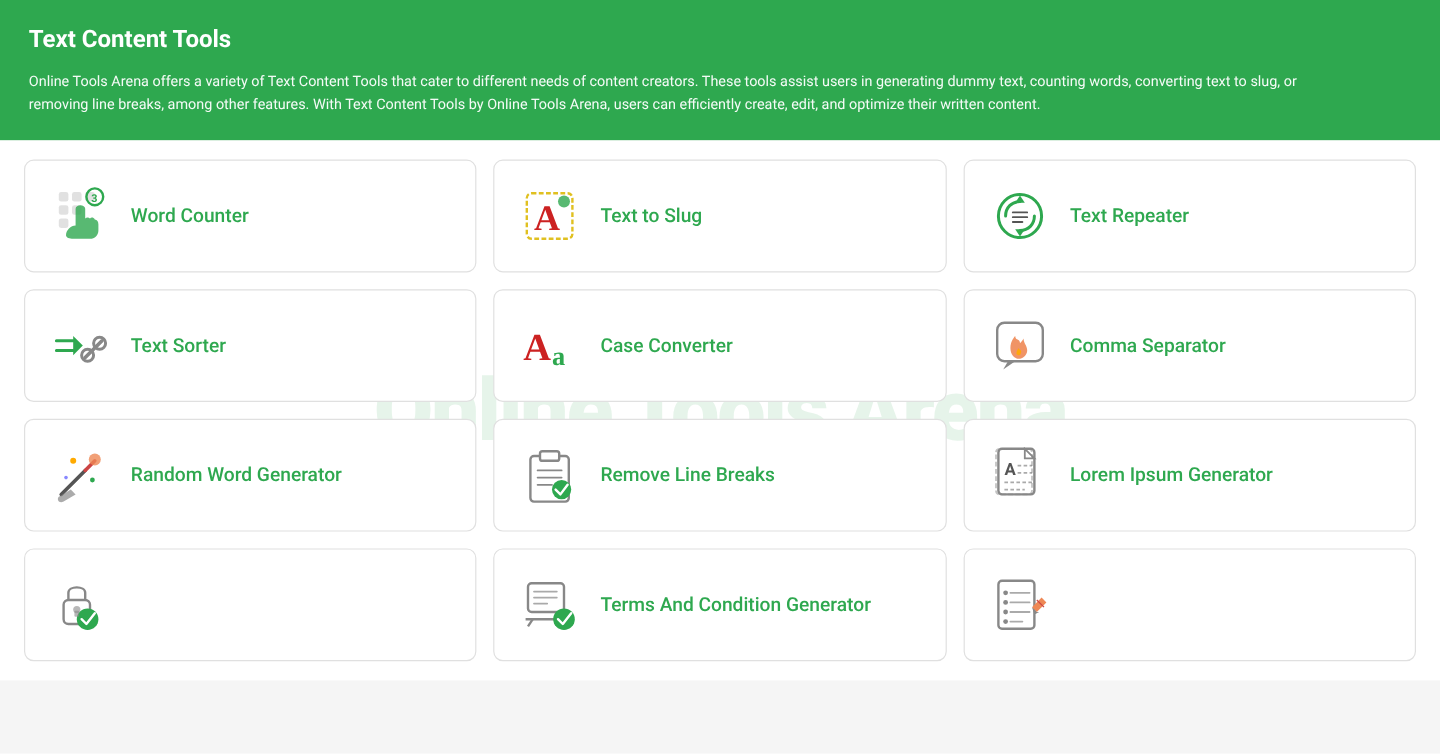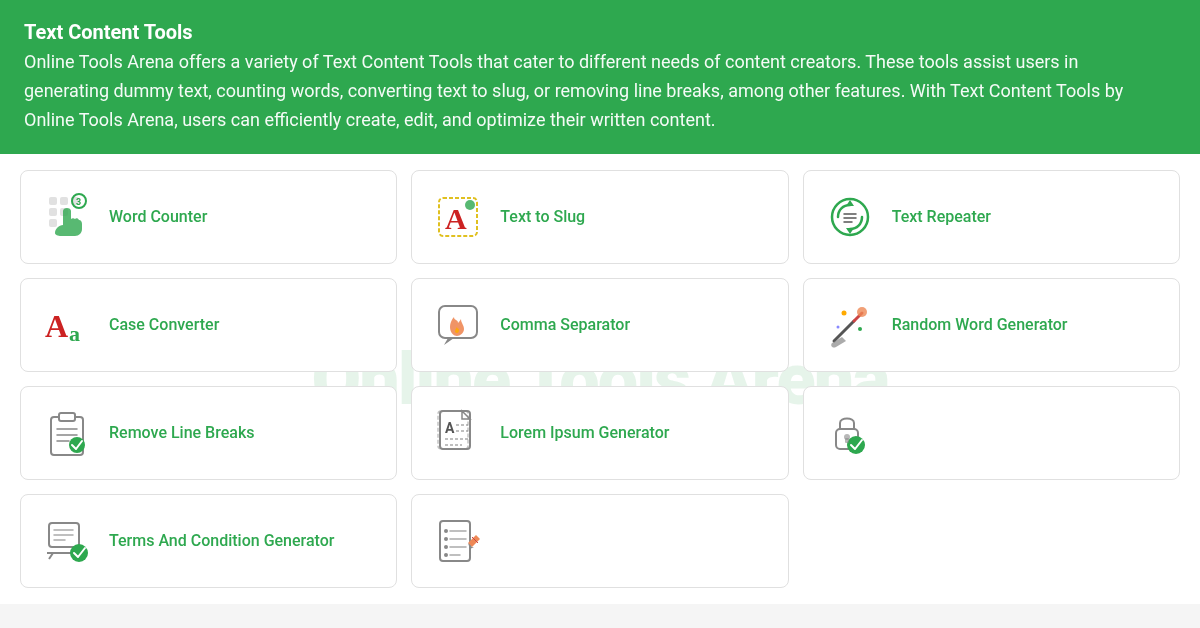--- a/index.html
+++ b/index.html
@@ -11,24 +11,24 @@
     }
 
     .header {
       background: #2ea84f;
       padding: 20px 24px;
       color: white;
     }
     .header-title {
       font-size: 20px;
       font-weight: 700;
-      margin-bottom: 4px;
+      margin-bottom: 15px;
     }
     .header-desc {
-      font-size: 18px;
+      font-size: 12px;
       line-height: 1.6;
       color: rgba(255,255,255,0.95);
       max-width: 1100px;
     }
 
     .grid-container {
       background: white;
       padding: 16px 20px;
       position: relative;
       overflow: hidden;
@@ -144,20 +144,34 @@
           <polygon points="26,43 30,37 22,37" fill="#2ea84f"></polygon>
 
           <line x1="20" y1="23" x2="32" y2="23" stroke="#555" stroke-width="1.5" stroke-linecap="round"></line>
           <line x1="20" y1="27" x2="32" y2="27" stroke="#555" stroke-width="1.5" stroke-linecap="round"></line>
           <line x1="20" y1="31" x2="28" y2="31" stroke="#555" stroke-width="1.5" stroke-linecap="round"></line>
         </svg>
       </div>
       <div class="tool-name">Text Repeater</div>
     </div>
 
+    <div class="tool-card">
+      <div class="tool-icon">
+        <svg class="tool-svg" viewBox="0 0 52 52" fill="none" xmlns="http://www.w3.org/2000/svg">
+
+          <path d="M6 22 L20 22 M6 30 L20 30" stroke="#2ea84f" stroke-width="2.5" stroke-linecap="round"></path>
+          <polygon points="20,18 28,26 20,34" fill="#2ea84f"></polygon>
+
+          <path d="M30 36 L44 22" stroke="#888" stroke-width="3" stroke-linecap="round"></path>
+          <circle cx="32" cy="34" r="5" fill="none" stroke="#888" stroke-width="2.5"></circle>
+          <circle cx="42" cy="24" r="5" fill="none" stroke="#888" stroke-width="2.5"></circle>
+        </svg>
+      </div>
+      <div class="tool-name">Text Sorter</div>
+    </div>
 
     <div class="tool-card">
       <div class="tool-icon">
         <svg class="tool-svg" viewBox="0 0 52 52" fill="none" xmlns="http://www.w3.org/2000/svg">
 
           <text x="4" y="38" font-size="32" fill="#cc2222" font-weight="900" font-family="serif">A</text>
           <text x="28" y="42" font-size="22" fill="#2ea84f" font-weight="700" font-family="serif">a</text>
         </svg>
       </div>
       <div class="tool-name">Case Converter</div>

